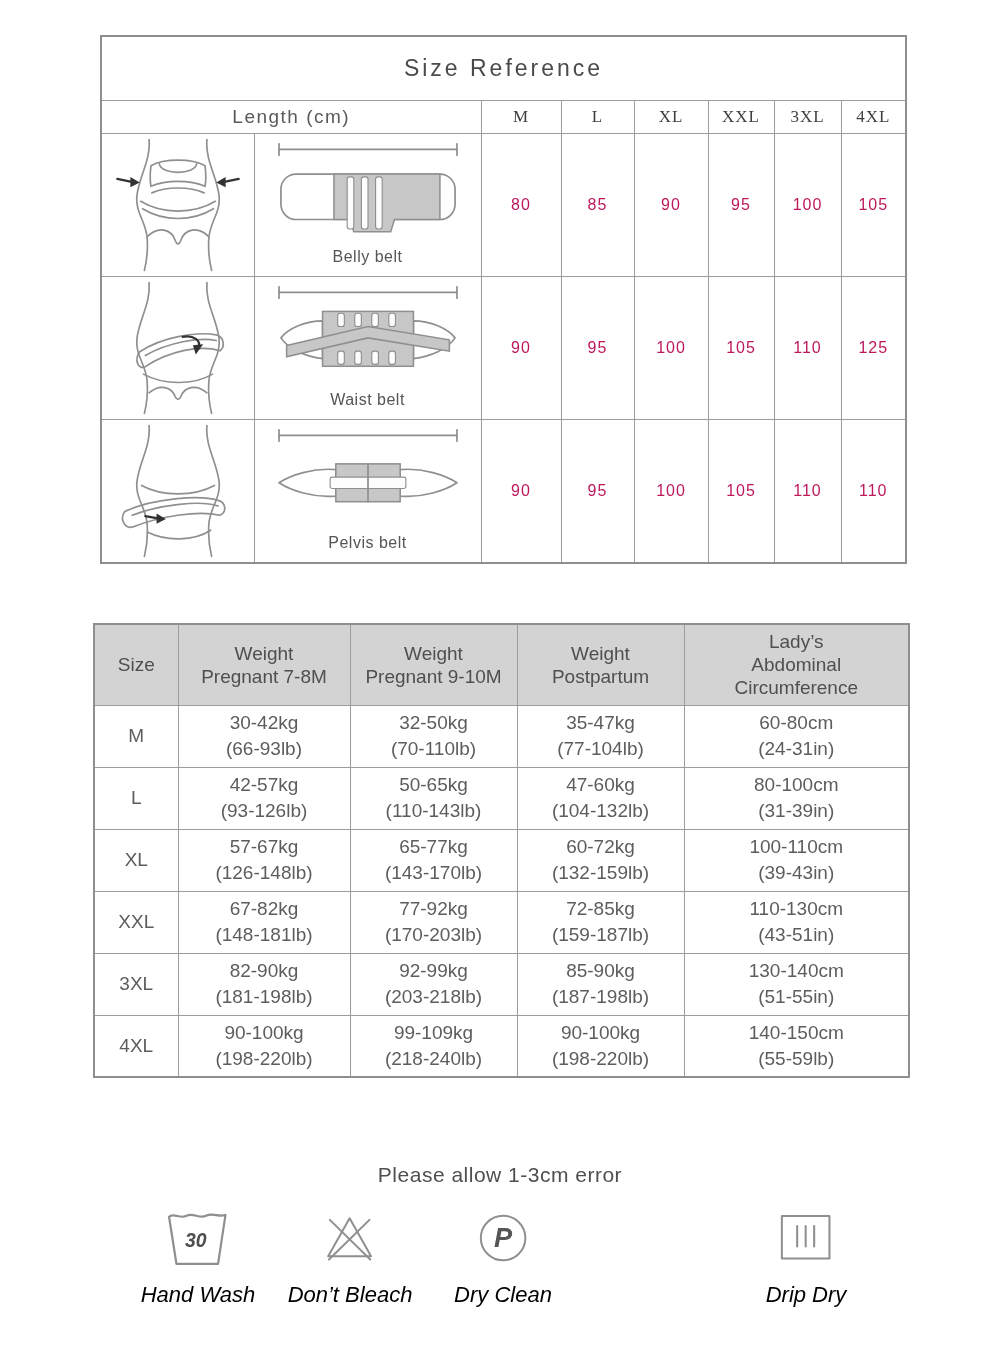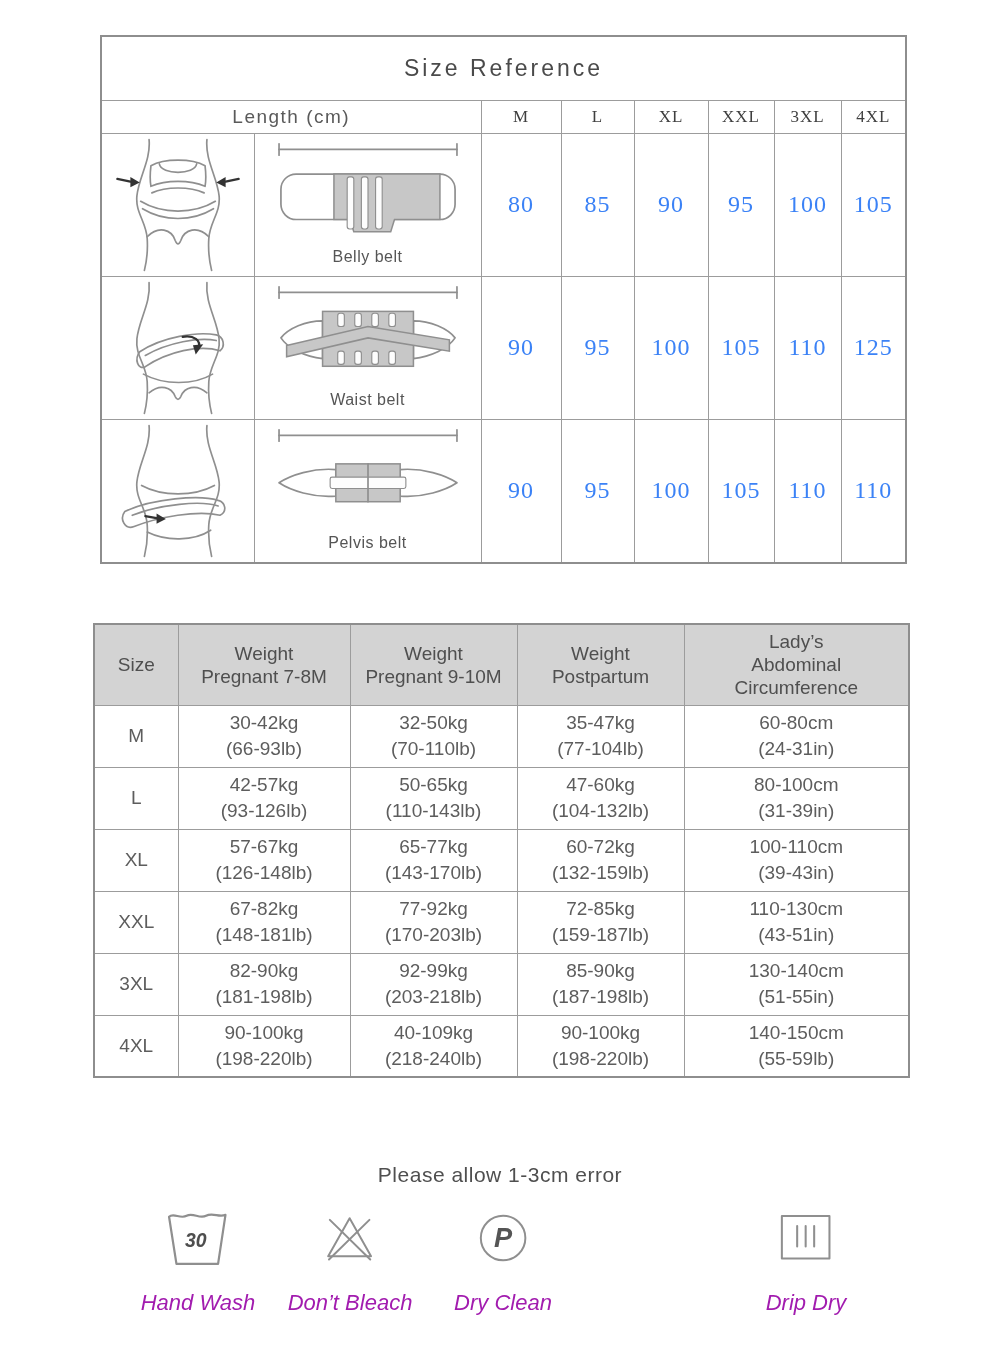--- a/index.html
+++ b/index.html
@@ -9,41 +9,41 @@
   table { border-collapse:collapse; table-layout:fixed; }
 
   
   .size-ref { position:absolute; left:100px; top:35px; width:805px; border:2px solid #8e8e8e; }
   .size-ref td { border:1px solid #9c9c9c; text-align:center; vertical-align:middle; }
   .sr-title { height:64px; font-size:23px; letter-spacing:3px; color:#4a4a4a; }
   .head-row td { height:33px; }
   .sr-length { font-size:19px; letter-spacing:1.5px; color:#5a5a5a; }
   .sr-size { font-family:"Liberation Serif","DejaVu Serif",serif; font-size:17px; letter-spacing:1px; color:#3f3f3f; }
   .body-row td { height:143px; }
-  .val { font-family:Liberation Serif, serif; font-size:24px; letter-spacing:1px; color:#3b82f6; }
+  .val { font-family:Liberation Sans, sans-serif; font-size:16px; letter-spacing:1px; color:#be185d; }
   .illus-cell svg { display:block; margin:0 auto; }
   .belt-cell { padding:6px 2px 10px 2px; }
   .belt-cell svg { display:block; margin:0 auto; }
   .belt-label { font-size:16px; color:#555555; letter-spacing:0.5px; margin-top:2px; }
 
   
   .shapers { position:absolute; left:93px; top:623px; width:815px; border:2px solid #8e8e8e; }
   .shapers td { border:1px solid #9c9c9c; text-align:center; vertical-align:middle; }
   .sh-title { height:49px; background:#8e8e8e; color:#ffffff; font-size:27px; letter-spacing:0.5px; }
   .sh-head td { height:81px; background:#d3d3d3; color:#4f4f4f; font-size:19px; line-height:1.22; }
   .sh-body td { height:62px; background:#ffffff; color:#5d5d5d; font-size:19px; line-height:1.35; }
 
   
   .note { position:absolute; top:1163px; left:0; width:1000px; text-align:center;
           font-size:21px; color:#4f4f4f; letter-spacing:0.5px; }
   .care { position:absolute; top:1202px; left:0; width:1000px; height:130px; }
   .care-item { position:absolute; top:0; transform:translateX(-50%);
                display:flex; flex-direction:column; align-items:center;font-style:italic; }
   .care-item .icon-box { height:72px; display:flex; align-items:center; justify-content:center; }
-  .care-label { margin-top:16px; font-size:22px; color:#a21caf; white-space:nowrap; }
+  .care-label { margin-top:8px; font-size:22px; color:#000000; white-space:nowrap; }
 
   .ln { stroke:#8f8f8f; stroke-width:1.8; fill:none; stroke-linecap:round; stroke-linejoin:round; }
   .panel { fill:#c7c7c7; stroke:#8f8f8f; stroke-width:1.6; }
   .slit { fill:#fdfdfd; stroke:#8f8f8f; stroke-width:1.2; }
   .arrow { fill:#333333; stroke:none; }
   .aln { stroke:#333333; stroke-width:2.4; fill:none; stroke-linecap:round; }
   .cic { stroke:#8f8f8f; stroke-width:2.4; fill:none; stroke-linecap:round; stroke-linejoin:round; }
 </style>
 </head>
 <body>
@@ -315,21 +315,21 @@
             <div>(51-55in)</div>
           </td>
     </tr>
     <tr class="sh-body">
       <td>4XL</td>
       <td>
             <div>90-100kg</div>
             <div>(198-220lb)</div>
           </td>
       <td>
-            <div>40-109kg</div>
+            <div>99-109kg</div>
             <div>(218-240lb)</div>
           </td>
       <td>
             <div>90-100kg</div>
             <div>(198-220lb)</div>
           </td>
       <td>
             <div>140-150cm</div>
             <div>(55-59lb)</div>
           </td>

